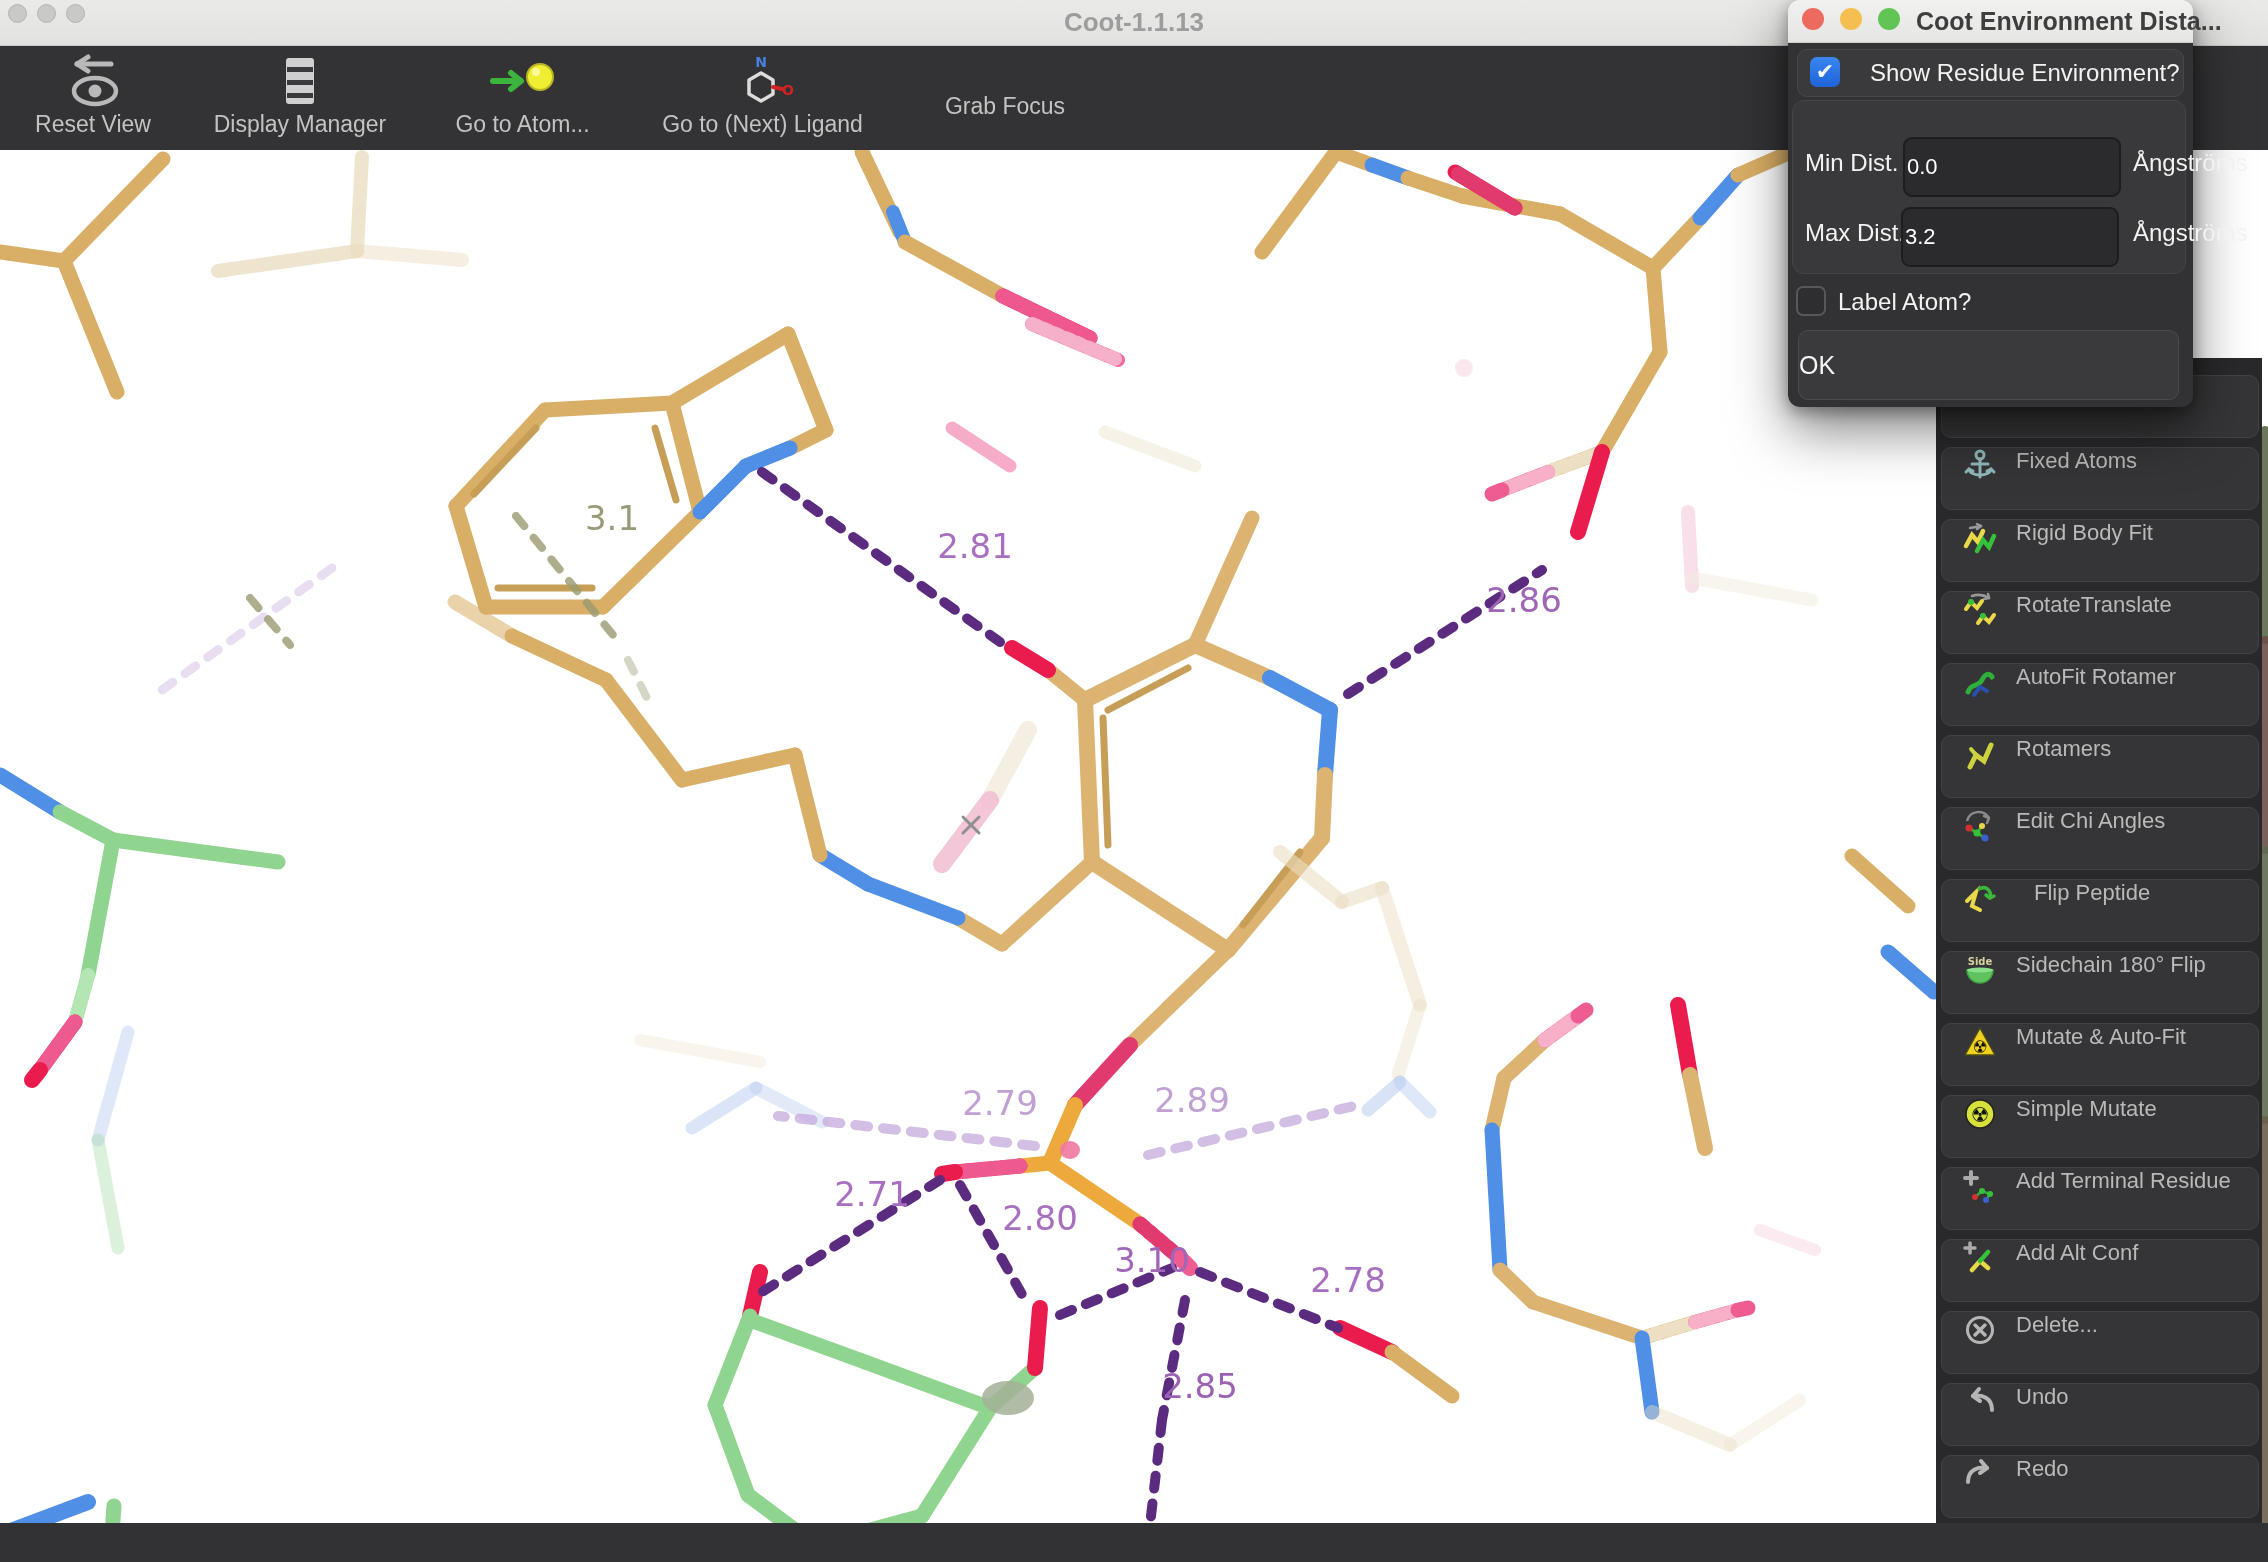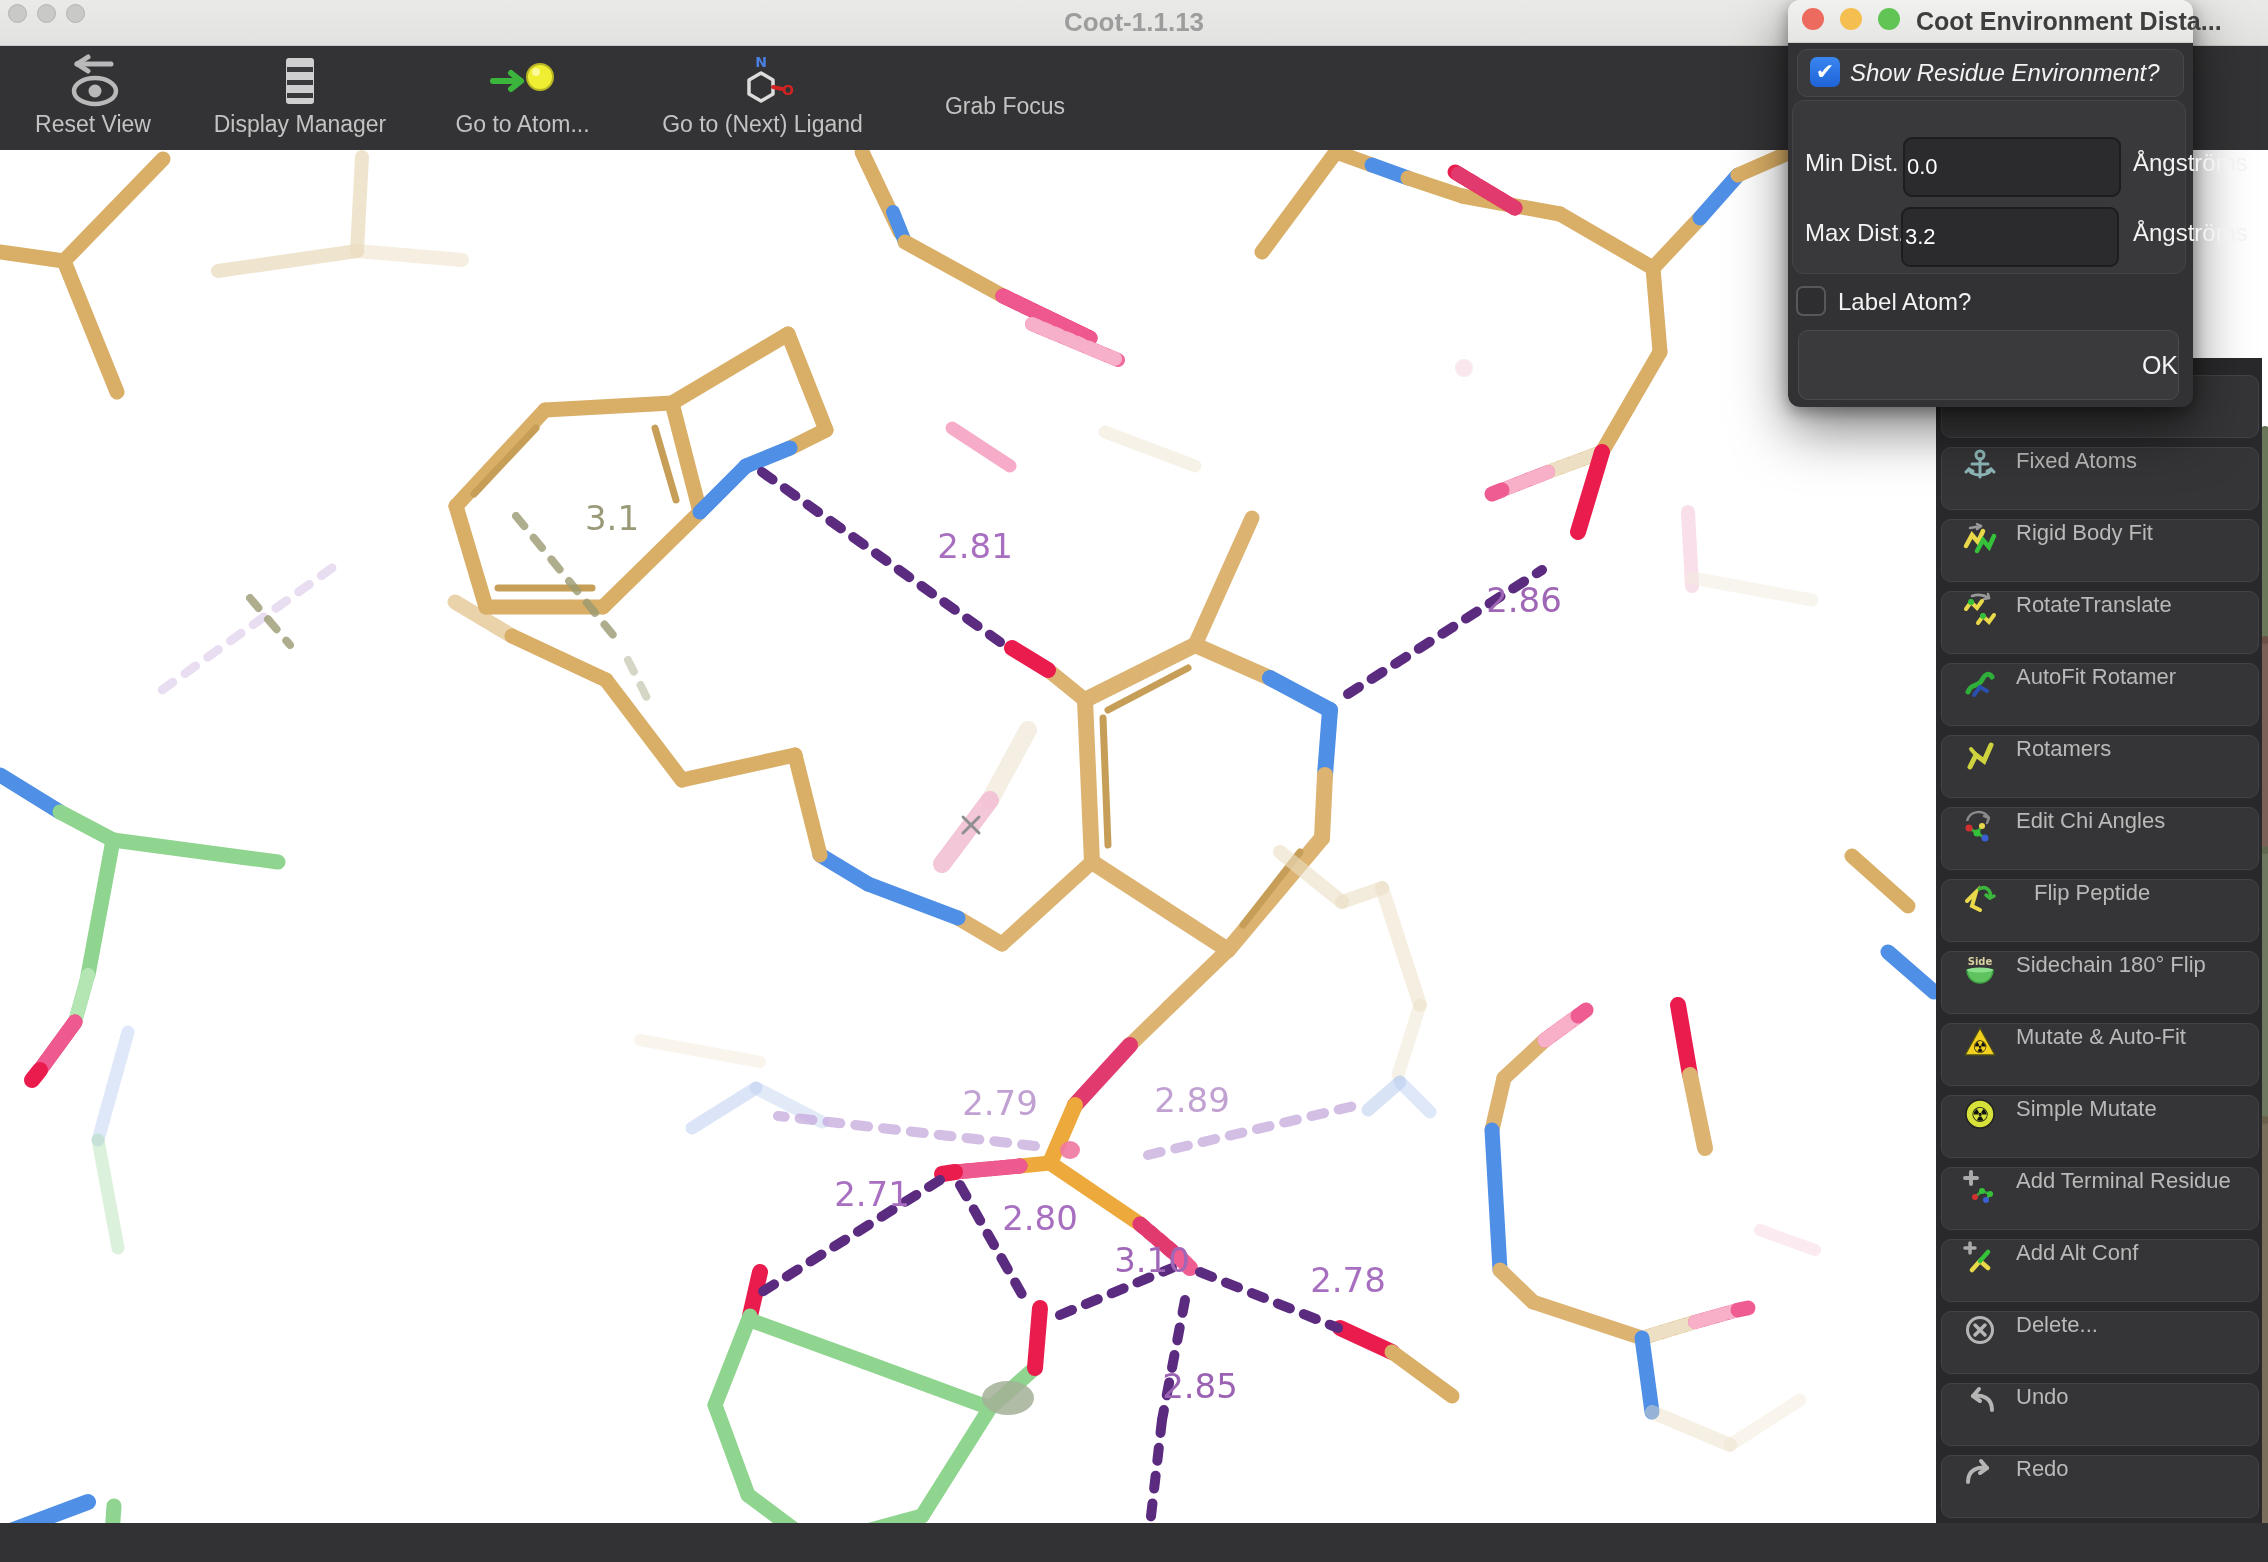--- a/index.html
+++ b/index.html
@@ -47,21 +47,21 @@
   .cb.checked{background:linear-gradient(#3a86f0,#1e63d8);color:#fff;font-size:22px;font-weight:bold;
     text-align:center;line-height:30px;font-family:"DejaVu Sans",sans-serif;}
   .cb.empty{background:#2e2e30;border:2px solid #58585a;}
   .dlg-text{color:#f2f2f2;font-size:24px;position:absolute;white-space:nowrap;}
   .dlg-group{position:absolute;left:4px;right:7px;top:57px;height:172px;background:#39393b;
     border:1px solid #454547;border-radius:12px;}
   .dlg-input{position:absolute;width:218px;height:60px;background:#2b2b2d;border:2px solid #1d1d1f;
     border-radius:9px;color:#fff;text-align:left;font-size:22px;font-family:"Liberation Sans",sans-serif;box-sizing:border-box;}
   .dlg-ok{position:absolute;left:10px;right:14px;top:287px;height:68px;background:#3a3a3c;
     border:1px solid #4b4b4d;border-radius:10px;color:#f5f5f5;font-size:25px;
-    display:flex;align-items:center;justify-content:flex-end;cursor:default;}
+    display:flex;align-items:center;justify-content:flex-start;cursor:default;}
 </style>
 </head>
 <body>
 
 <div class="titlebar">
   <div class="traffic">
     <span class="light"></span>
     <span class="light"></span>
     <span class="light"></span>
   </div>
@@ -480,21 +480,21 @@
     <div class="dlg-lights">
       <span class="dlg-light" id="dlg-red" style="background: rgb(237, 106, 95);"></span>
       <span class="dlg-light" id="dlg-yellow" style="background: rgb(244, 191, 80);"></span>
       <span class="dlg-light" id="dlg-green" style="background: rgb(97, 197, 85);"></span>
     </div>
     <span class="dlg-title">Coot Environment Dista...</span>
   </div>
   <div class="dlg-body">
     <div class="dlg-check-row">
       <span class="cb checked" style="left:12px;top:7px;">✔</span>
-      <span class="dlg-text" style="left:52px;line-height:46px;font-style:italic;">Show Residue Environment?</span>
+      <span class="dlg-text" style="left:72px;line-height:46px;">Show Residue Environment?</span>
     </div>
     <div class="dlg-group">
       <span class="dlg-text" style="left:12px;top:48px;">Min Dist.</span>
       <input class="dlg-input" style="left: 110px; top: 36px;" readonly="" value="0.0">
       <span class="dlg-text" style="left:340px;top:48px;">Ångströms</span>
       <span class="dlg-text" style="left:12px;top:118px;">Max Dist.</span>
       <input class="dlg-input" style="left: 108px; top: 106px;" readonly="" value="3.2">
       <span class="dlg-text" style="left:340px;top:118px;">Ångströms</span>
     </div>
     <span class="cb empty" style="left:8px;top:243px;position:absolute;"></span>

